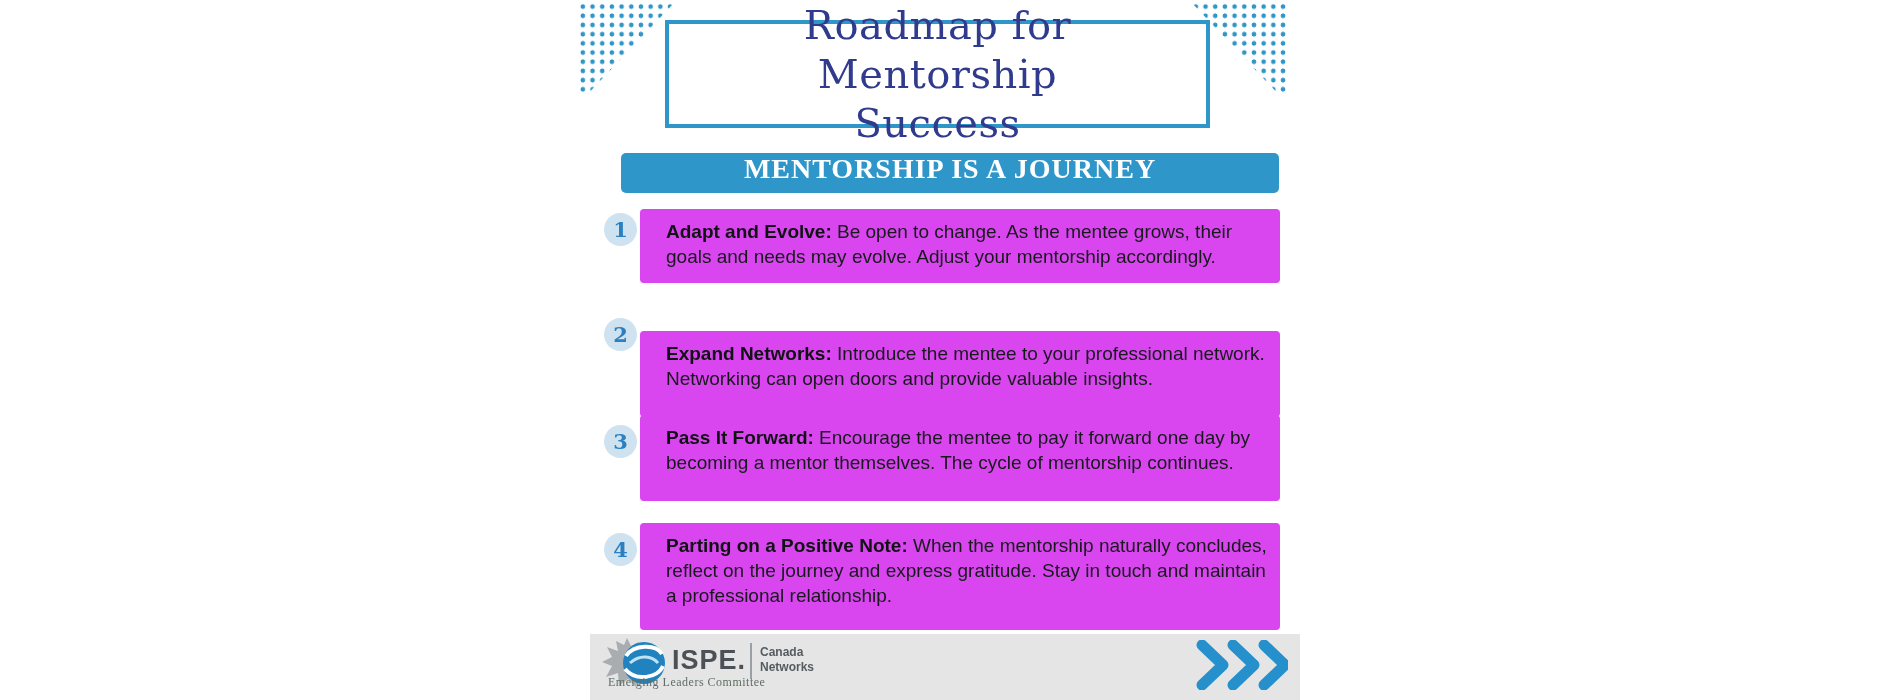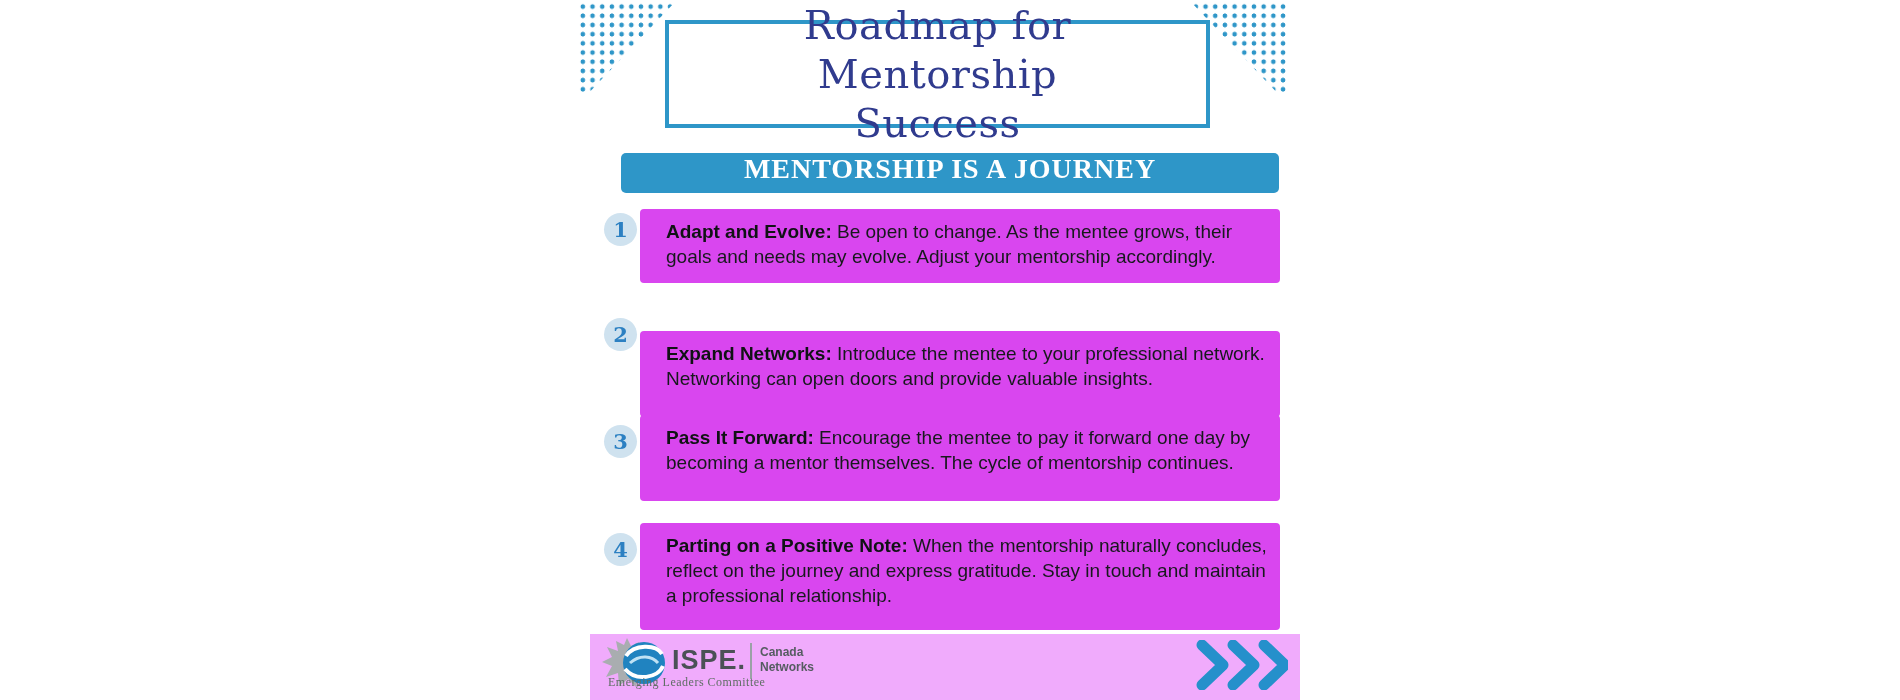--- a/index.html
+++ b/index.html
@@ -47,21 +47,21 @@
     background:#cfe2ef;display:flex;align-items:center;justify-content:center;z-index:3;
     font-family:"DejaVu Serif","Liberation Serif",serif;font-weight:bold;
     font-size:21px;color:#2c80c2;
   }
   #step1{top:209px;height:74px;}  #num1{top:213px;}
   #step2{top:308px;height:86px;margin-top:23px;}  #num2{top:318px;}
   #step3{top:415px;height:86px;}  #num3{top:425px;}
   #step4{top:523px;height:107px;}  #num4{top:533px;}
   
   .footer{
-    position:absolute;left:590px;top:634px;width:710px;height:66px;background:#f0abfc;z-index:2;
+    position:absolute;left:590px;top:634px;width:710px;height:66px;background:#e5e5e5;z-index:2;
   }
   .logo-svg{position:absolute;left:12px;top:3px;}
   .ispe-word{
     position:absolute;left:82px;top:11px;font-weight:bold;font-size:27px;
     color:#4b5156;letter-spacing:1px;
   }
   .logo-divider{position:absolute;left:160px;top:9px;width:2px;height:36px;background:#9aa1a6;}
   .affiliate{
     position:absolute;left:170px;top:11px;font-size:12px;font-weight:bold;
     color:#555c61;line-height:15px;

